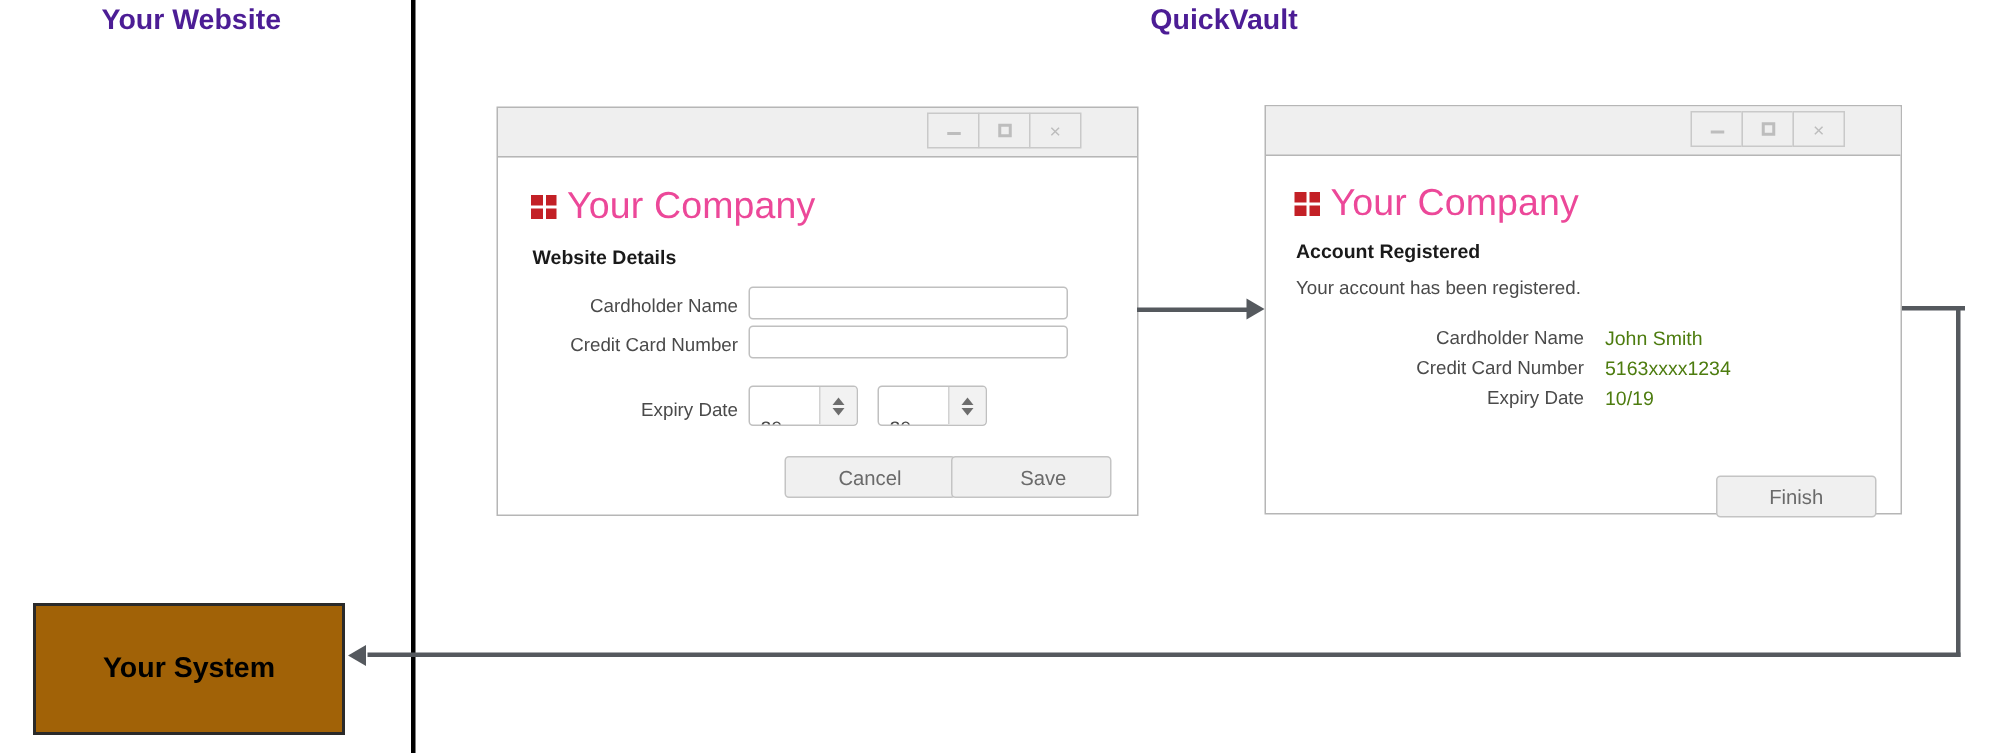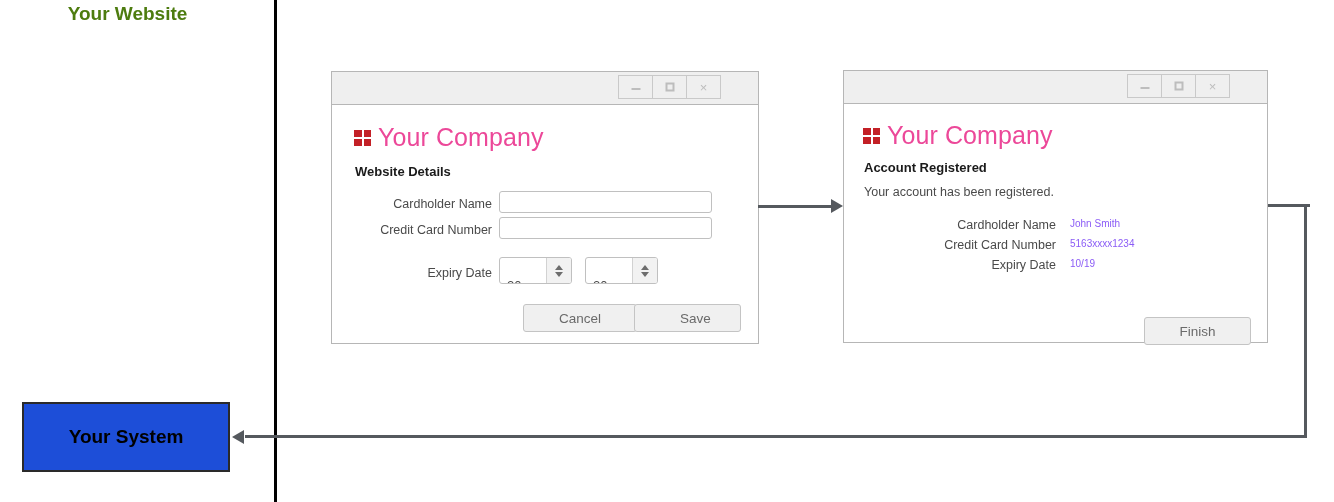--- a/index.html
+++ b/index.html
@@ -17,21 +17,21 @@
     height: 502px;
     background: #ffffff;
     overflow: hidden;
   }
 
   
   .zone-title {
     position: absolute;
     font-size: 19px;
     font-weight: bold;
-    color: #4d7c0f;
+    color: #4c1d95;
     white-space: nowrap;
   }
   #title-website { left: 0; top: 3px; width: 255px; text-align: center; }
   #title-quickvault { left: 660px; top: 3px; width: 312px; text-align: center; }
 
   
   #divider {
     position: absolute;
     left: 274px;
     top: 0;
@@ -213,22 +213,22 @@
   
   .sum-label {
     position: absolute;
     font-size: 12.5px;
     color: #4a4a4a;
     text-align: right;
     white-space: nowrap;
   }
   .sum-value {
     position: absolute;
-    font-size: 10px;
-    color: #8b5cf6;
+    font-size: 13px;
+    color: #4d7c0f;
     white-space: nowrap;
   }
 
   
   .conn {
     position: absolute;
     background: #55595e;
   }
   .arrowhead-right {
     position: absolute;
@@ -244,23 +244,23 @@
     border-bottom: 7px solid transparent;
     border-right: 12px solid #55595e;
   }
 
   
   #system-box {
     position: absolute;
     left: 22px;
     top: 402px;
     width: 208px;
-    height: 70px;
+    height: 88px;
     border: 2px solid #2a2a2a;
-    background: #1d4ed8;
+    background: #a16207;
     box-sizing: border-box;
     display: flex;
     align-items: center;
     justify-content: center;
   }
   #system-box span {
     font-size: 19px;
     font-weight: bold;
     color: #000000;
   }
@@ -275,20 +275,21 @@
     color: #1a1a1a;
     white-space: nowrap;
   }
 </style>
 </head>
 <body>
 
 <div id="canvas">
 
   <div class="zone-title" id="title-website">Your Website</div>
+  <div class="zone-title" id="title-quickvault">QuickVault</div>
 
   <div id="divider"></div>
 
   <div class="win" id="win-entry" style="left:331px; top:71px; width:428px; height:273px;">
 
     <div class="win-titlebar">
       <div class="win-buttons" style="left:287px;">
         <div class="win-btn">
             <span class="bar"></span>
           </div>

